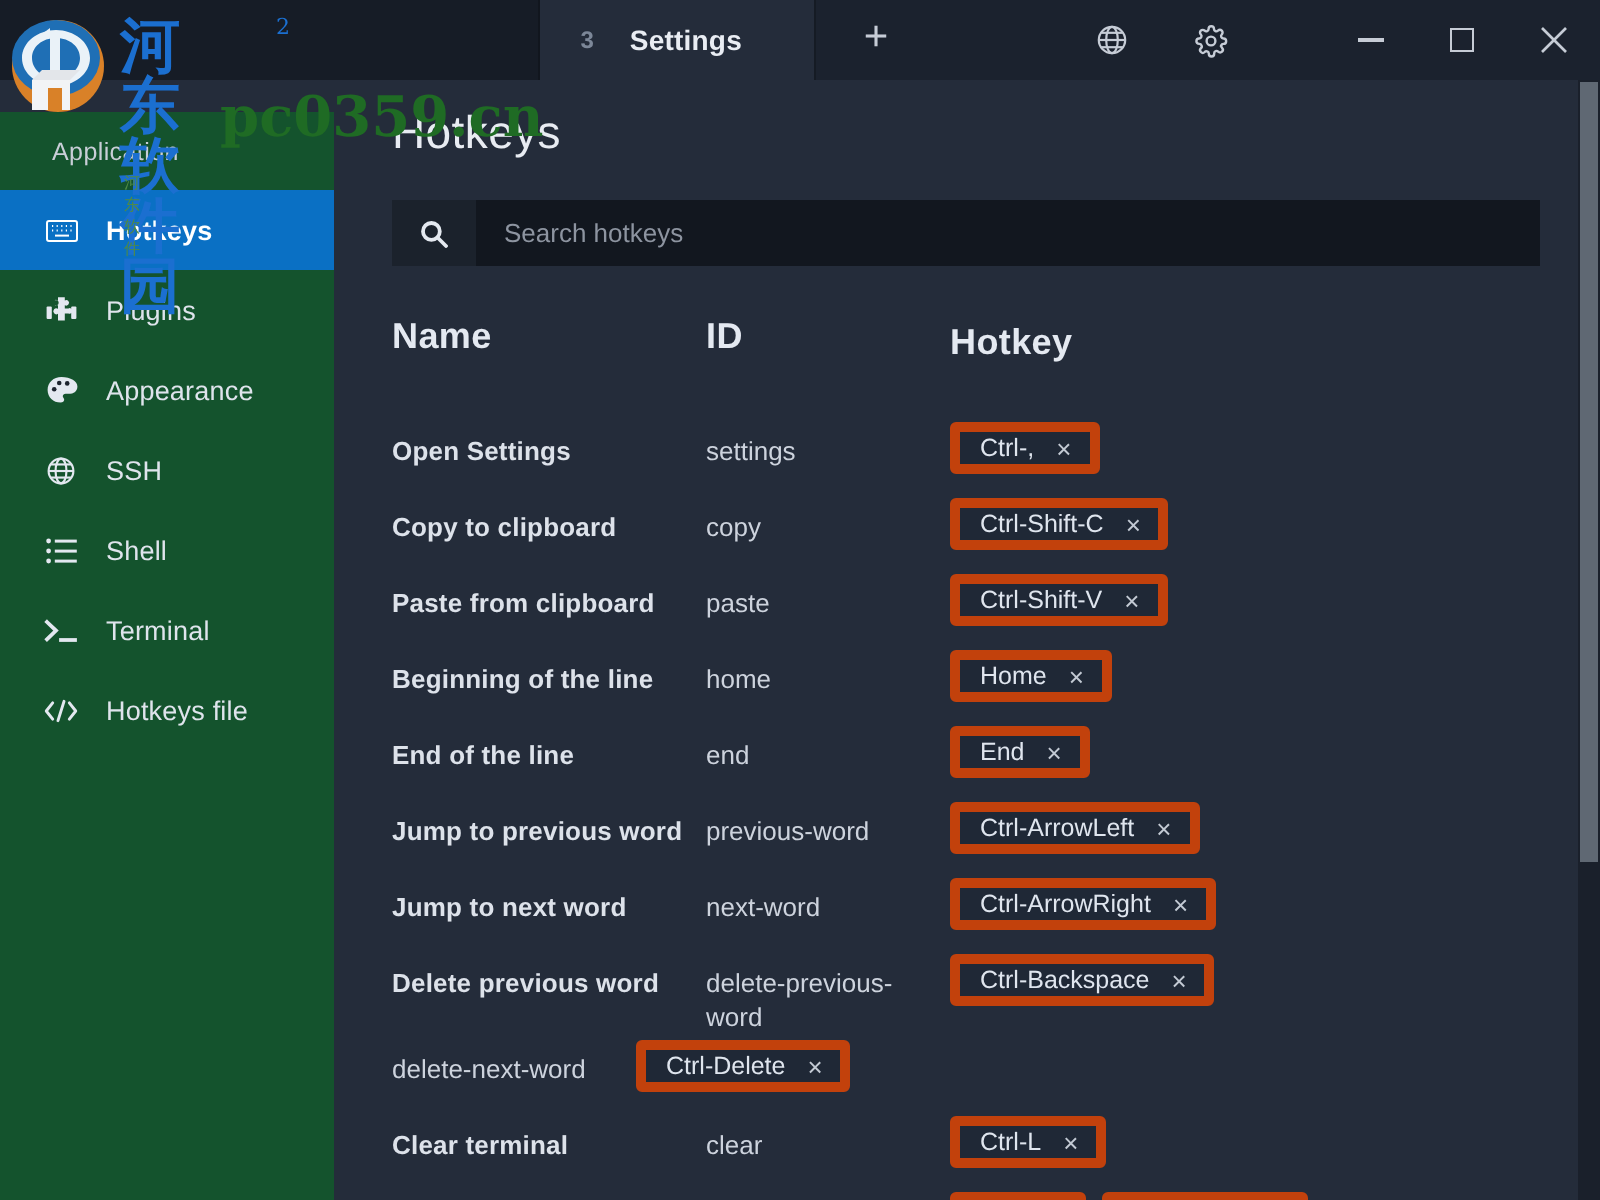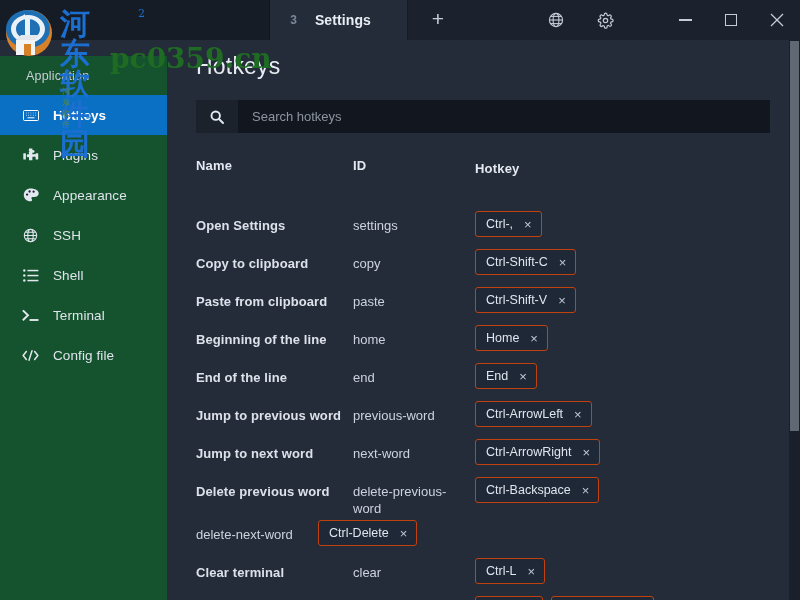--- a/index.html
+++ b/index.html
@@ -105,32 +105,32 @@
   .search-input::placeholder { color: #8d94a0; }
 
   
   .table { margin: 25px 0 0 0; padding-left: 29px; }
   .trow { display: flex; align-items: flex-start; min-height: 38px; }
   .thead { margin-bottom: 12px; }
   .c-name { width: 157px; padding-right: 8px; }
   .c-id   { width: 122px; padding-right: 8px; }
   .c-key  { flex: 1; }
   .thead .c-name, .thead .c-id, .thead .c-key {
-    color: #e4e9f1; font-size: 13px; font-weight: bold; letter-spacing: .2px;
+    color: #e4e9f1; font-size: 18px; font-weight: bold; letter-spacing: .2px;
   }
   .tbody .c-name {
     color: #dde2ea; font-size: 13px; font-weight: bold; padding-top: 9px;
     line-height: 17px; letter-spacing: .1px;
   }
   .tbody .c-id {
     color: #cdd3dd; font-size: 13px; padding-top: 9px; line-height: 17px;
   }
   .c-key { display: flex; flex-wrap: wrap; gap: 8px; padding-top: 3px; }
   .chip {
-    border: 1px solid #c2410c; background: #1f2836;
+    border: 5px solid #c2410c; background: #1f2836;
     color: #dfe5ee; font-size: 12.5px;
     height: 26px; border-radius: 3px;
     display: inline-flex; align-items: center;
     padding: 0 9px 0 10px; gap: 11px; white-space: nowrap;
   }
   .chip .x { color: #c3cad4; font-size: 13px; line-height: 1; }
 
   
   .scrollbar {
     position: absolute; top: 40px; right: 0; width: 11px; height: 560px;
@@ -308,21 +308,21 @@
     </div>
 
     <div class="nav-item">
       <span class="nav-ico">
         <svg width="18" height="13" viewBox="0 0 18 13" fill="none" stroke="#e3e8f0" stroke-width="1.55" stroke-linecap="round" stroke-linejoin="round">
           <polyline points="4.6,2.2 1.2,6.5 4.6,10.8"></polyline>
           <polyline points="13.4,2.2 16.8,6.5 13.4,10.8"></polyline>
           <line x1="10.6" y1="1.4" x2="7.4" y2="11.6"></line>
         </svg>
       </span>
-      <span>Config file</span>
+      <span>Hotkeys file</span>
     </div>
   </div>
 
   <div class="main">
     <div class="page-title">Hotkeys</div>
 
     <div class="searchbar">
       <div class="search-icon-box">
         <svg width="14" height="14" viewBox="0 0 14 14" fill="none" stroke="#e4e9f0" stroke-width="1.9">
           <circle cx="5.7" cy="5.7" r="4.2"></circle>

